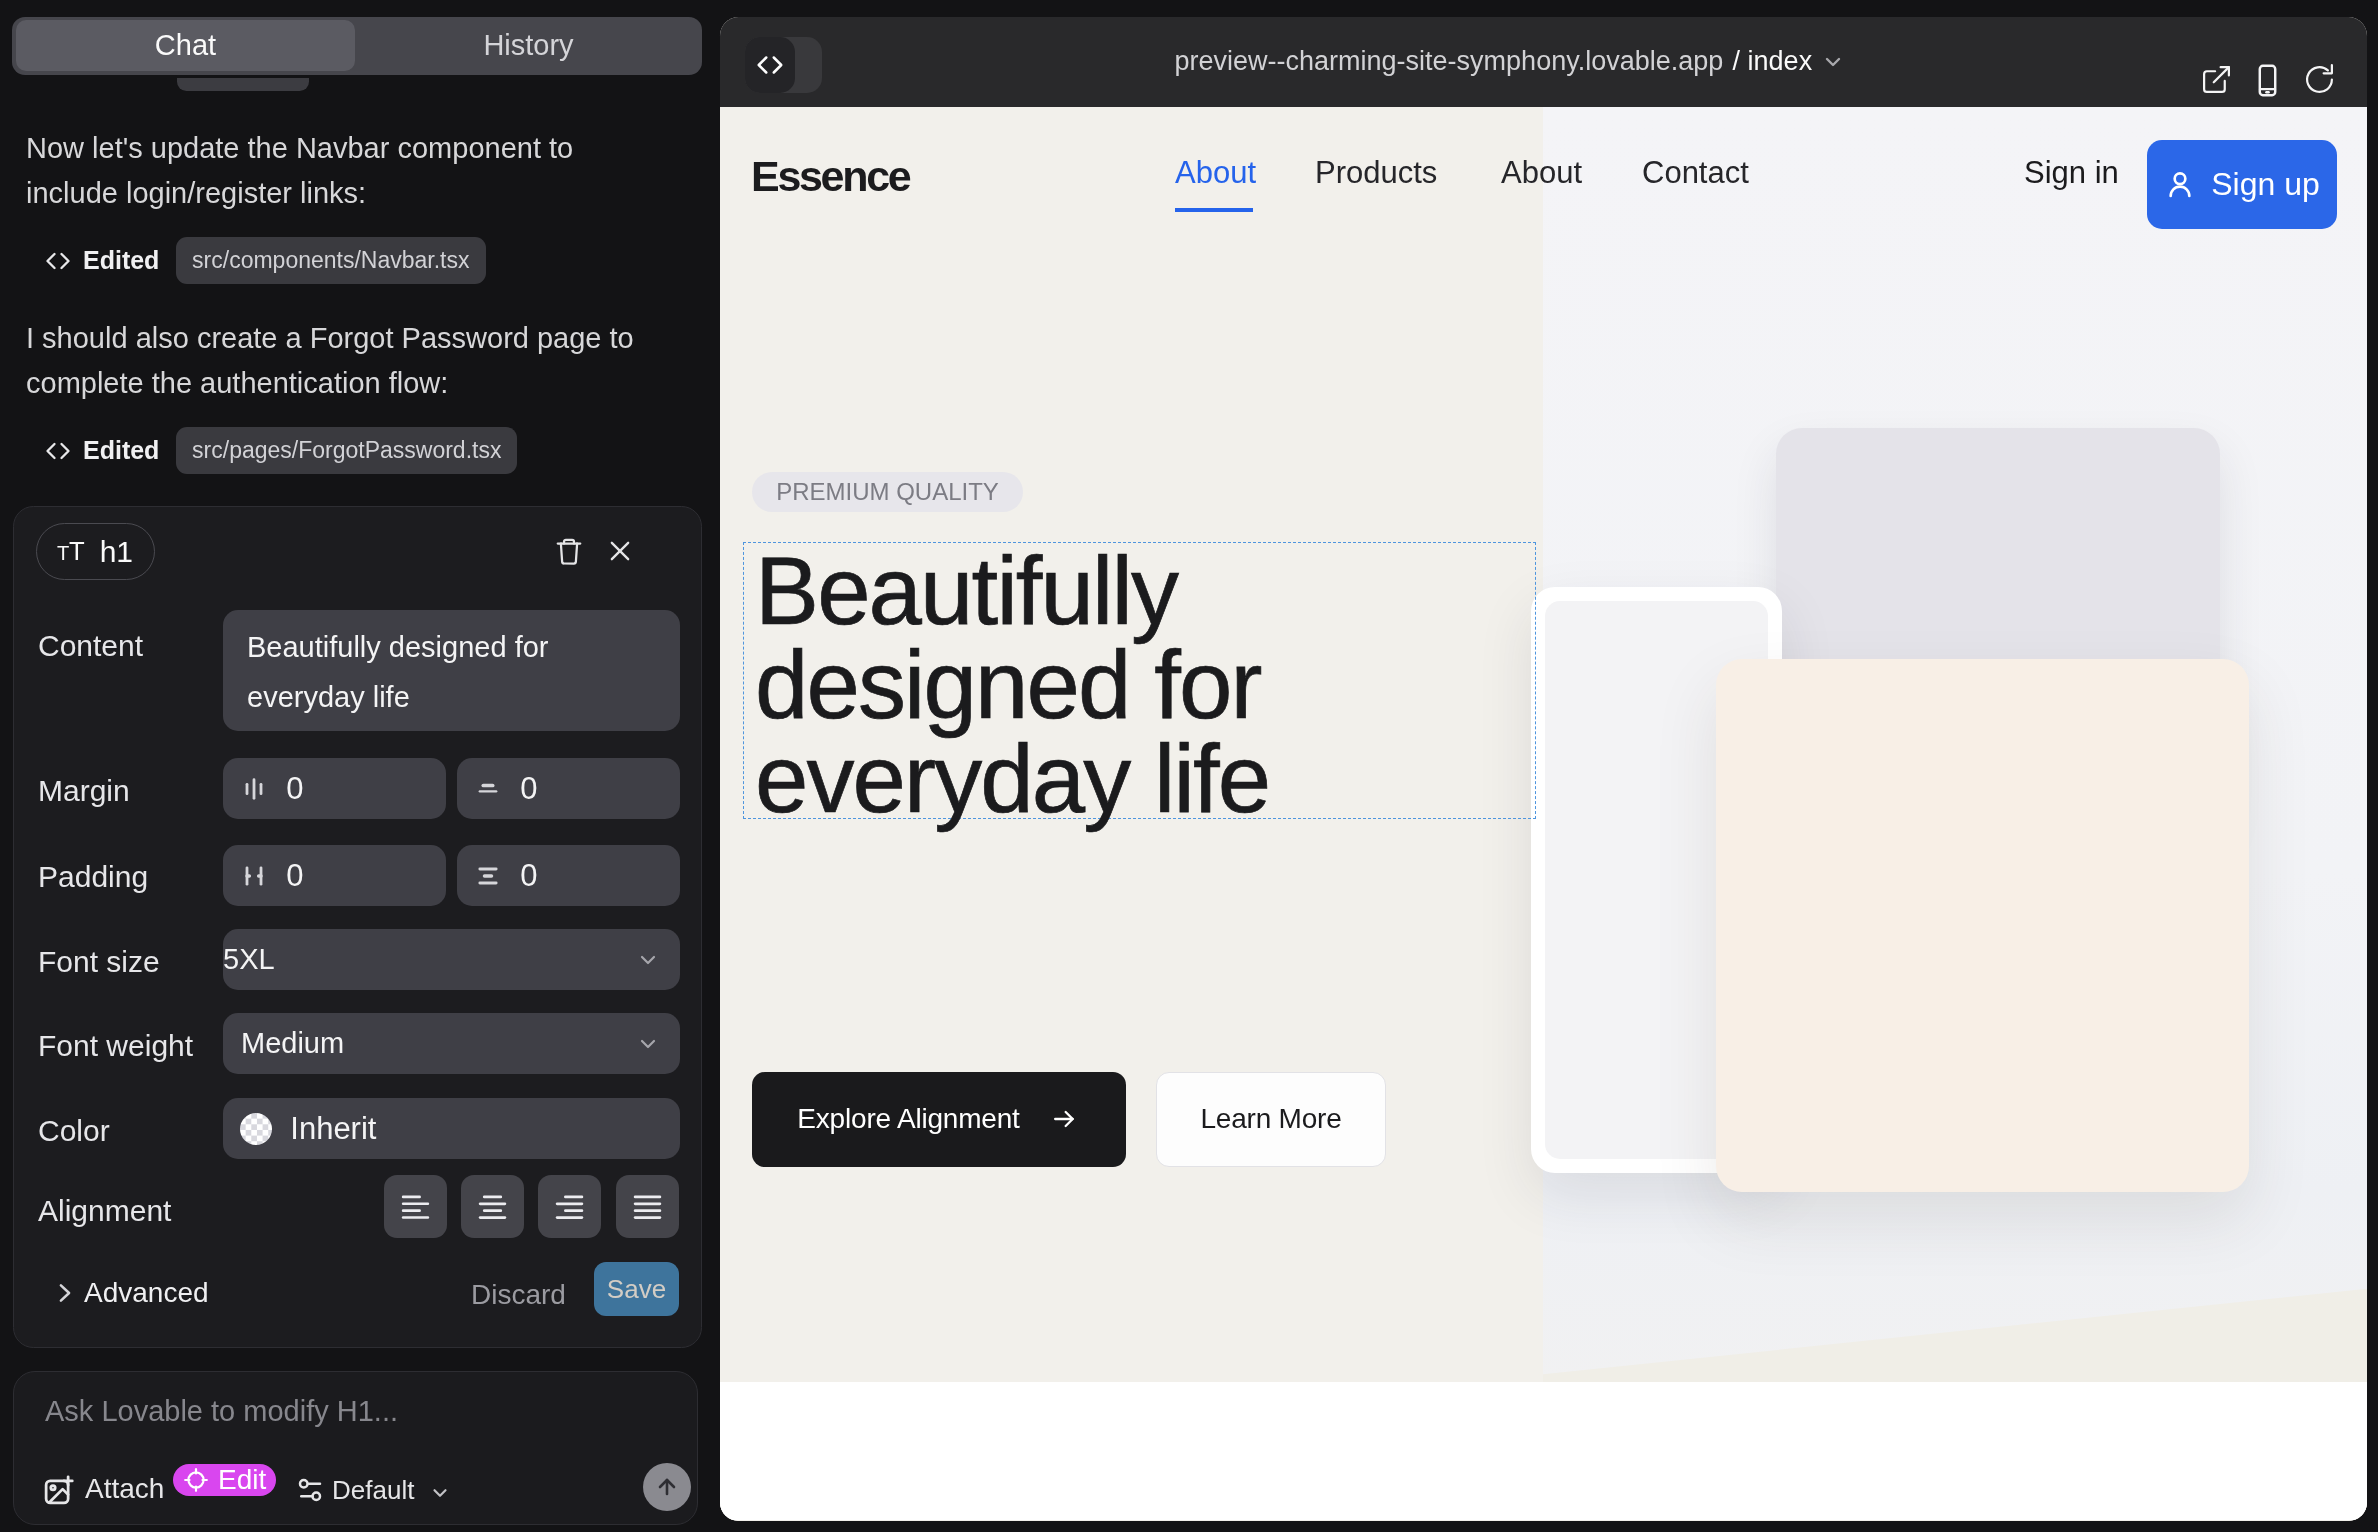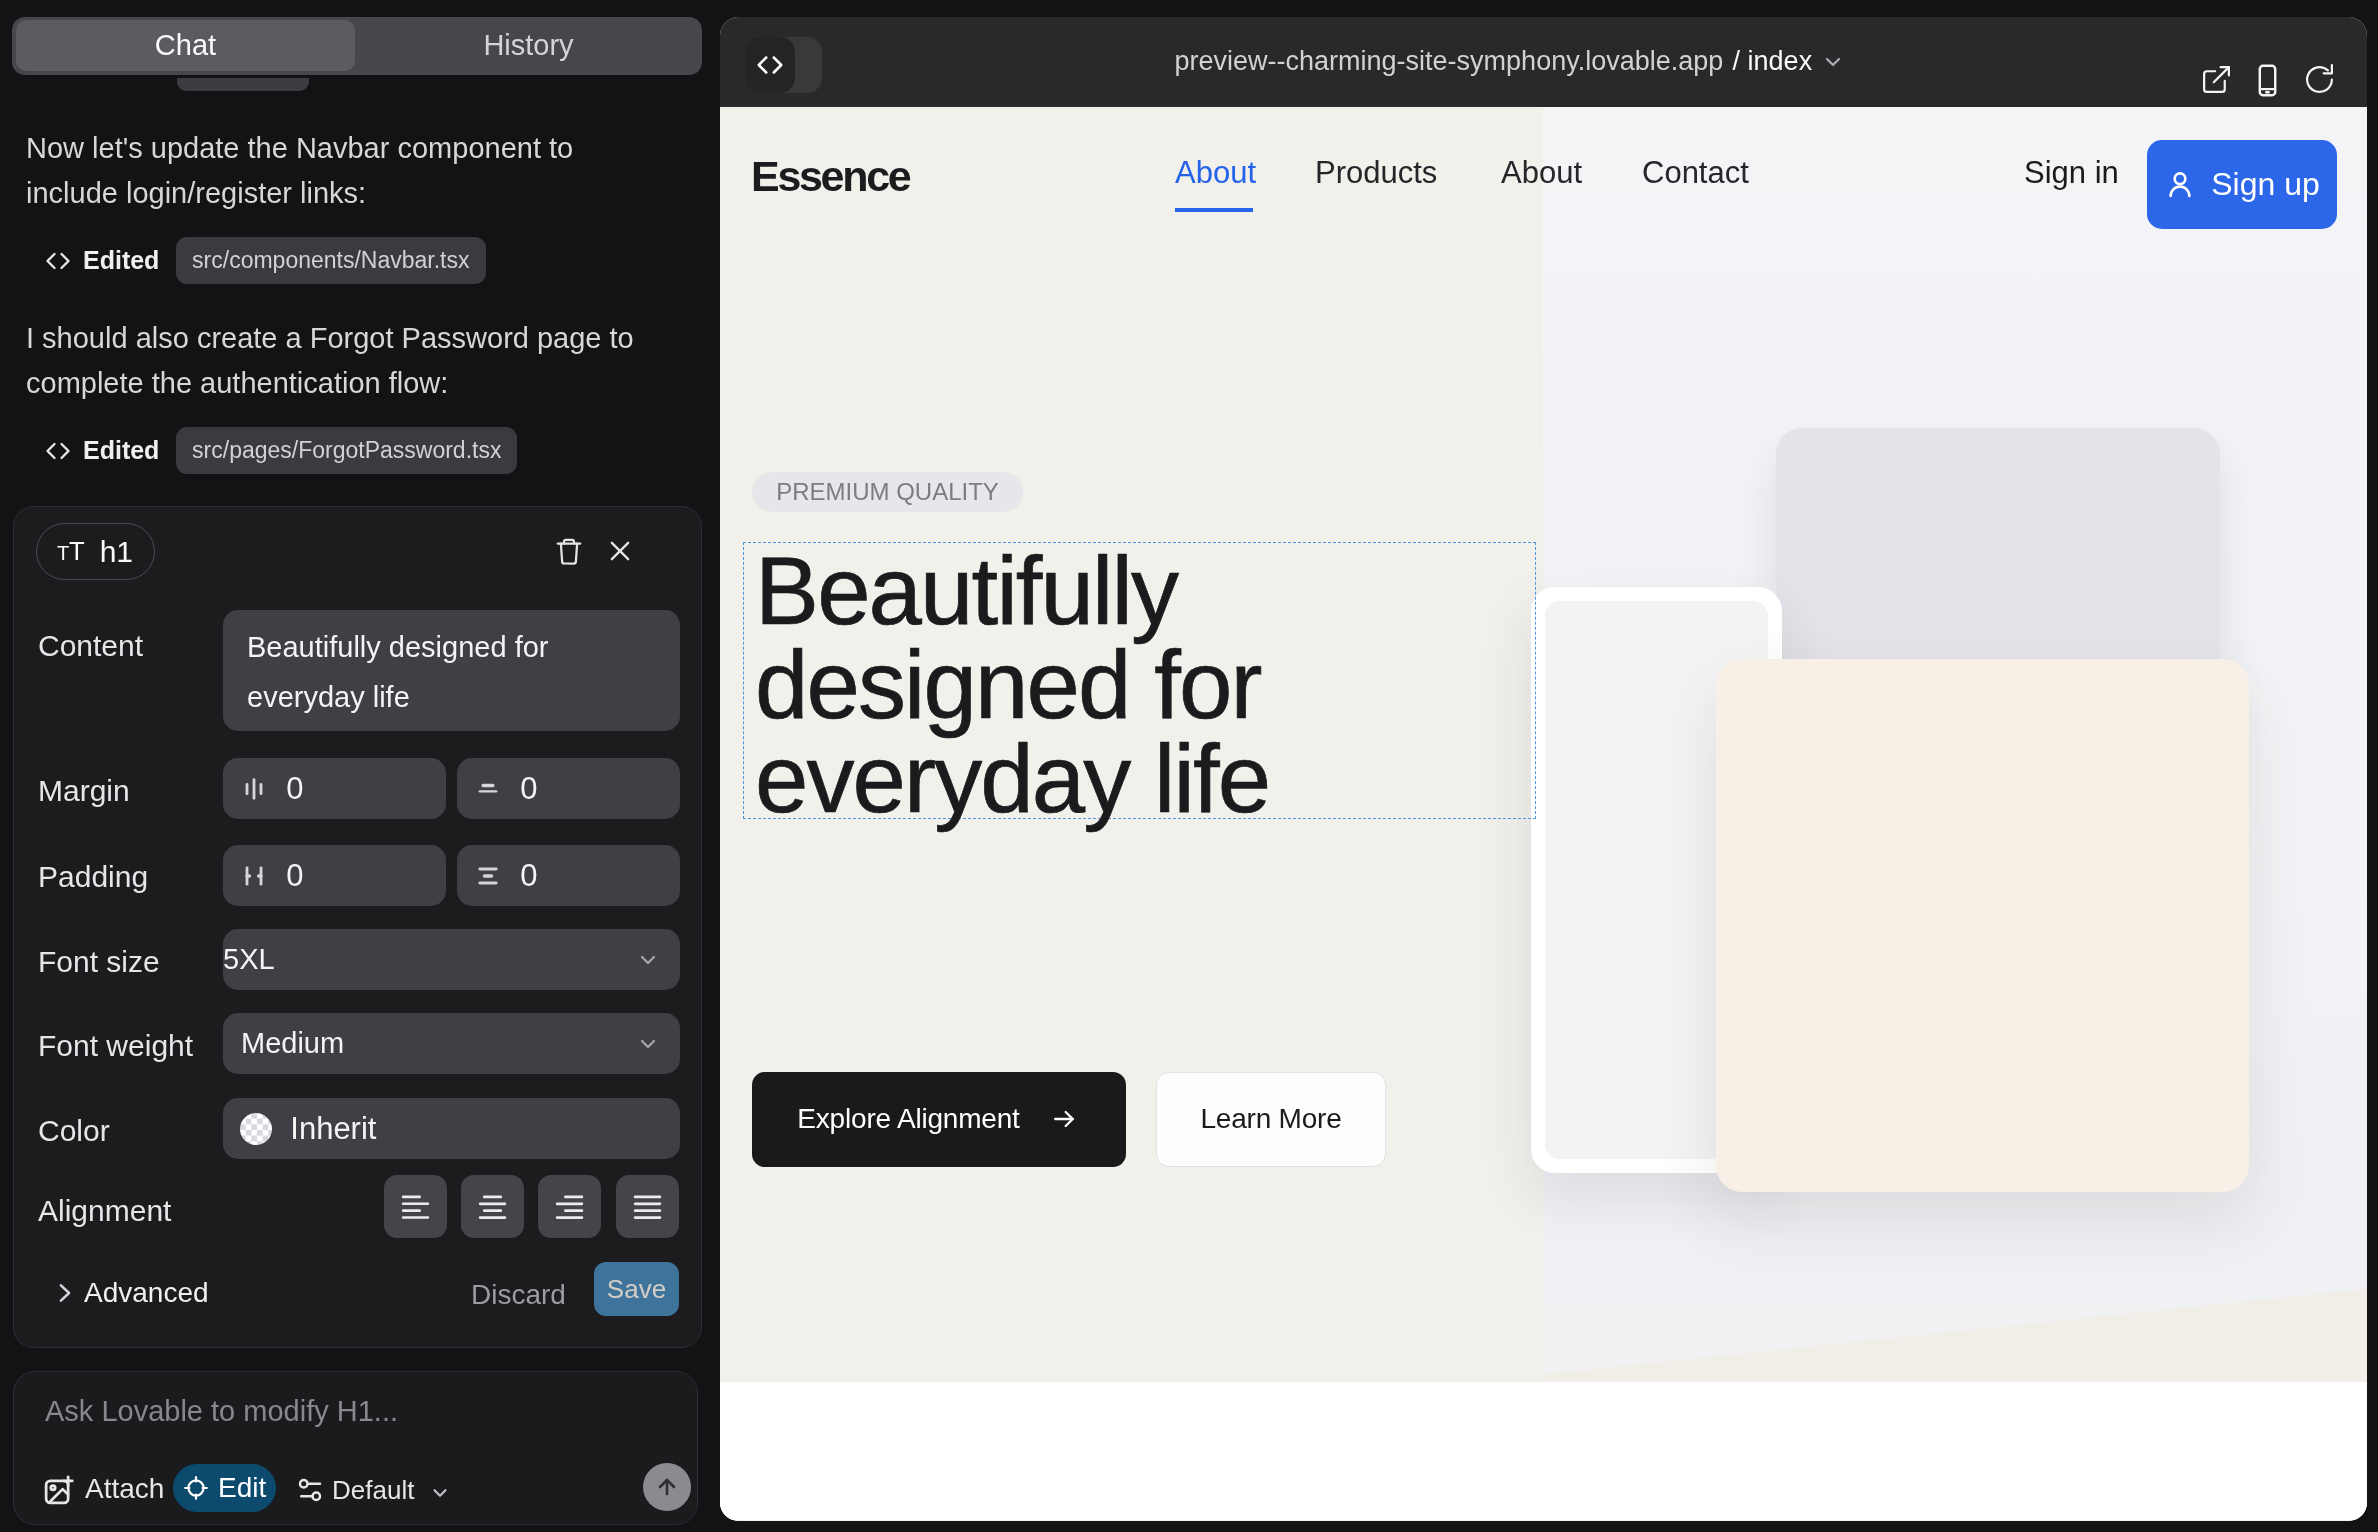--- a/index.html
+++ b/index.html
@@ -17,21 +17,21 @@
   .edpill { background:#3a3a3f; border-radius:11px; height:47px; display:flex; align-items:center; padding:0 16px; color:#d2d2d6; font-size:23px; }
   
   #card { left:13px; top:506px; width:689px; height:842px; background:#1c1c1f; border:1.9px solid #2d2d32; border-radius:20.4px; }
   #h1pill { left:22px; top:16px; width:119px; height:57px; border:1.9px solid #4a4a50; border-radius:29px; display:flex; align-items:center; color:#fafafa; }
   .rowlabel { position:absolute; left:24px; color:#e6e6e9; font-size:30px; font-weight:500; }
   .ctrl { position:absolute; background:#3f3f46; border-radius:15px; color:#f4f4f5; font-size:29px; }
   .inp { display:flex; align-items:center; gap:18.6px; padding-left:16.7px; font-size:31px; }
   .alignbtn { position:absolute; width:63px; height:63px; background:#44444a; border-radius:13px; display:flex; align-items:center; justify-content:center; }
   
   #askbox { left:13px; top:1371px; width:685px; height:154px; background:#1b1b1e; border:1.9px solid #2d2d32; border-radius:22px; }
-  #editpill { left:173px; top:1464px; width:103px; height:48px; background:#0c4a6e; border-radius:24px; display:flex; align-items:center; justify-content:center; gap:9.3px; color:#fff; font-size:28px; }
+  #editpill { left:173px; top:1464px; width:103px; height:32px; background:#d946ef; border-radius:24px; display:flex; align-items:center; justify-content:center; gap:9.3px; color:#fff; font-size:28px; }
   
   #preview { left:720px; top:16.7px; width:1647px; height:1504px; border-radius:18.6px; overflow:hidden; background:#f2f0eb; }
   #topbar { left:0; top:0; width:1647px; height:90px; background:#29292b; }
   #codepill { left:25px; top:20.4px; width:77px; height:56px; background:#39393c; border-radius:15px; }
   #codepill .seg { position:absolute; left:0; top:0; width:50px; height:56px; background:#242427; border-radius:15px; display:flex; align-items:center; justify-content:center; }
   #urltext { left:0; top:0; width:1647px; height:90px; display:flex; align-items:center; justify-content:center; color:#d2d2d5; font-size:27px; gap:9.3px; }
   
   #site { left:0; top:90px; width:1647px; height:1414px; background:#f2f0eb; overflow:hidden; }
   #graybg { left:823px; top:0; width:825px; height:1275px; background:linear-gradient(180deg,#f4f4f7 0%,#f2f3f6 60%,#eef0f4 85%,#f1f1f2 100%); }
   #wedge { left:823px; top:1182px; width:825px; height:94px; background:#f0eee7; clip-path:polygon(0 91%, 100% 0, 100% 100%, 0 100%); }

